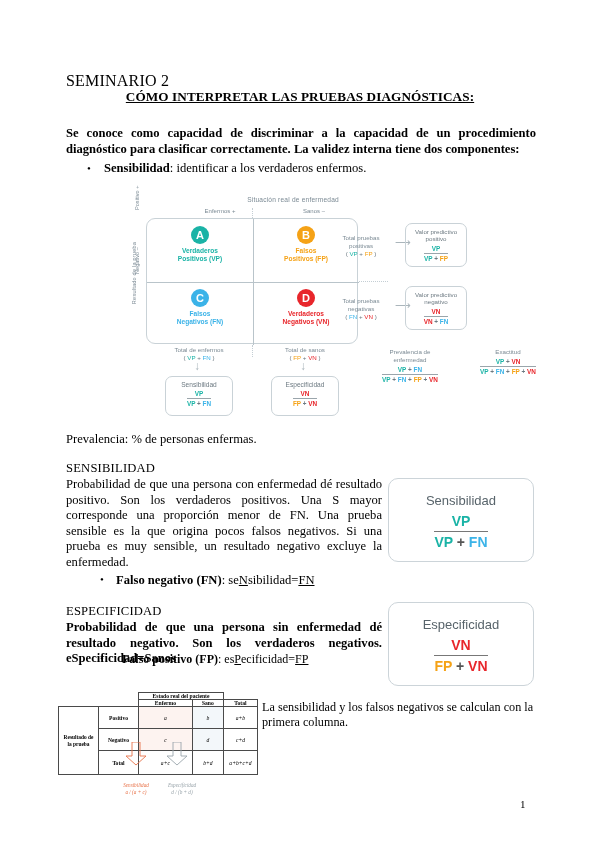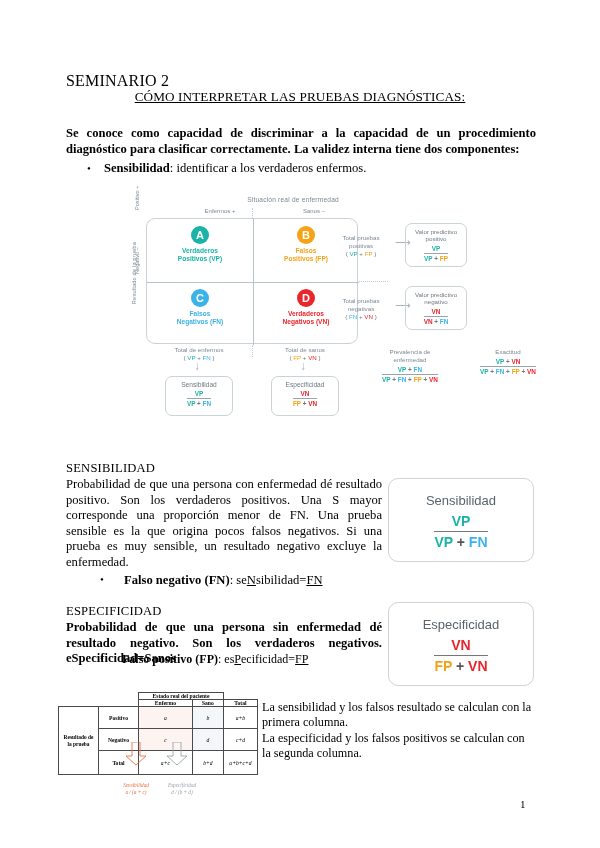--- a/index.html
+++ b/index.html
@@ -10,21 +10,21 @@
     font-family: "Liberation Serif", serif;
     color: #000;
     position: relative;
     overflow: hidden;
   }
   .page { position: relative; width: 600px; height: 848px; padding: 0; }
 
   
   .seminario { position:absolute; left:66px; top:72px; font-size:16px; letter-spacing:.2px; }
   .title-wrap { position:absolute; left:66px; top:88px; width:468px; text-align:center; }
-  .title-line { font-size:13.2px; font-weight:normal; text-decoration:underline; line-height:17px; letter-spacing:.1px; }
+  .title-line { font-size:13.2px; font-weight:bold; text-decoration:underline; line-height:17px; letter-spacing:.1px; }
   .intro { position:absolute; left:66px; top:126px; width:470px; font-size:12.6px; line-height:15.6px; text-align:justify;font-weight:bold; }
   .bullets { position:absolute; left:66px; top:160px; width:470px; font-size:12.6px; line-height:16.5px; }
   .bullets li { list-style: none; position: relative; padding-left: 4px; }
   .bullets ul { margin:0; padding-left:34px; }
   .bullets li::before { content:"\2022"; position:absolute; left:-13px; top:0; font-size:11px; }
   b { font-weight: bold; }
 
   
   .diagram { position:absolute; left:130px; top:196px; width:350px; height:230px;
              font-family:"Liberation Sans", sans-serif; }
@@ -99,21 +99,21 @@
   .tq { color:#1ab3a6; } .og { color:#f5a216; } .lb { color:#3bb3e8; } .rd { color:#e8262b; }
   .gry { color:#6d7a82; }
 
   
   .prev-line { position:absolute; left:66px; top:432px; font-size:12.6px; }
   .h-sens { position:absolute; left:66px; top:461px; font-size:12.6px; letter-spacing:.2px; }
   .p-sens { position:absolute; left:66px; top:477px; width:316px; font-size:12.6px;
             line-height:15.6px; text-align:justify; }
   .b-fn { position:absolute; left:100px; top:573px; width:300px; font-size:12.6px; }
   .b-fn::before { content:"\2022"; position:absolute; left:0px; top:0; font-size:11px; }
-  .b-fn .txt { margin-left:24px;text-align:center; }
+  .b-fn .txt { margin-left:16px;text-align:center; }
 
   .h-esp { position:absolute; left:66px; top:604px; font-size:12.6px; letter-spacing:.2px; }
   .p-esp { position:absolute; left:66px; top:620px; width:316px; font-size:12.6px;
            line-height:15.6px; text-align:justify;font-weight:bold; }
   .b-fp { position:absolute; left:100px; top:652px; width:300px; font-size:12px; }
   .b-fp::before { content:"\2022"; position:absolute; left:0px; top:0; font-size:11px; }
   .b-fp .txt { margin-left:22px; }
   .u { text-decoration: underline; }
 
   
@@ -298,20 +298,21 @@
 
     <div class="exact-blk">
       <div class="pb-title">Exactitud</div>
       <div class="pb-frac">
         <span class="num"><span class="tq">VP</span><span class="gry"> + </span><span class="rd">VN</span></span>
         <span class="den"><span class="tq">VP</span><span class="gry"> + </span><span class="lb">FN</span><span class="gry"> + </span><span class="og">FP</span><span class="gry"> + </span><span class="rd">VN</span></span>
       </div>
     </div>
   </div>
 
+  <div class="prev-line">Prevalencia: % de personas enfermas.</div>
 
   <div class="h-sens">SENSIBILIDAD</div>
   <div class="p-sens">Probabilidad de que una persona con enfermedad dé resultado positivo. Son los verdaderos positivos. Una S mayor corresponde una proporción menor de FN. Una prueba sensible es la que origina pocos falsos negativos. Si una prueba es muy sensible, un resultado negativo excluye la enfermedad.</div>
 
   <div class="b-fn">
     <span class="txt"><b>Falso negativo (FN)</b><span>: se</span><span class="u">N</span><span>sibilidad=</span><span class="u">FN</span></span>
   </div>
 
   <div class="h-esp">ESPECIFICIDAD</div>
   <div class="p-esp">Probabilidad de que una persona sin enfermedad dé resultado negativo. Son los verdaderos negativos. eSpecificidad=Sanos</div>
@@ -385,18 +386,17 @@
   <div class="ann-sens">
     <span>Sensibilidad</span><br>
     <span>a / (a + c)</span>
   </div>
   <div class="ann-esp">
     <span>Especificidad</span><br>
     <span>d / (b + d)</span>
   </div>
 
   <div class="right-notes">
-    <div>La sensibilidad y los falsos resultado se calculan con la primera columna.</div>
-    <div>La especificidad y los falsos positivos se calculan con la segunda columna.</div>
+    <div>La sensibilidad y los falsos negativos se calculan con la primera columna.</div>
   </div>
 
   <div class="pgnum">1</div>
 </div>
 
 </body></html>

